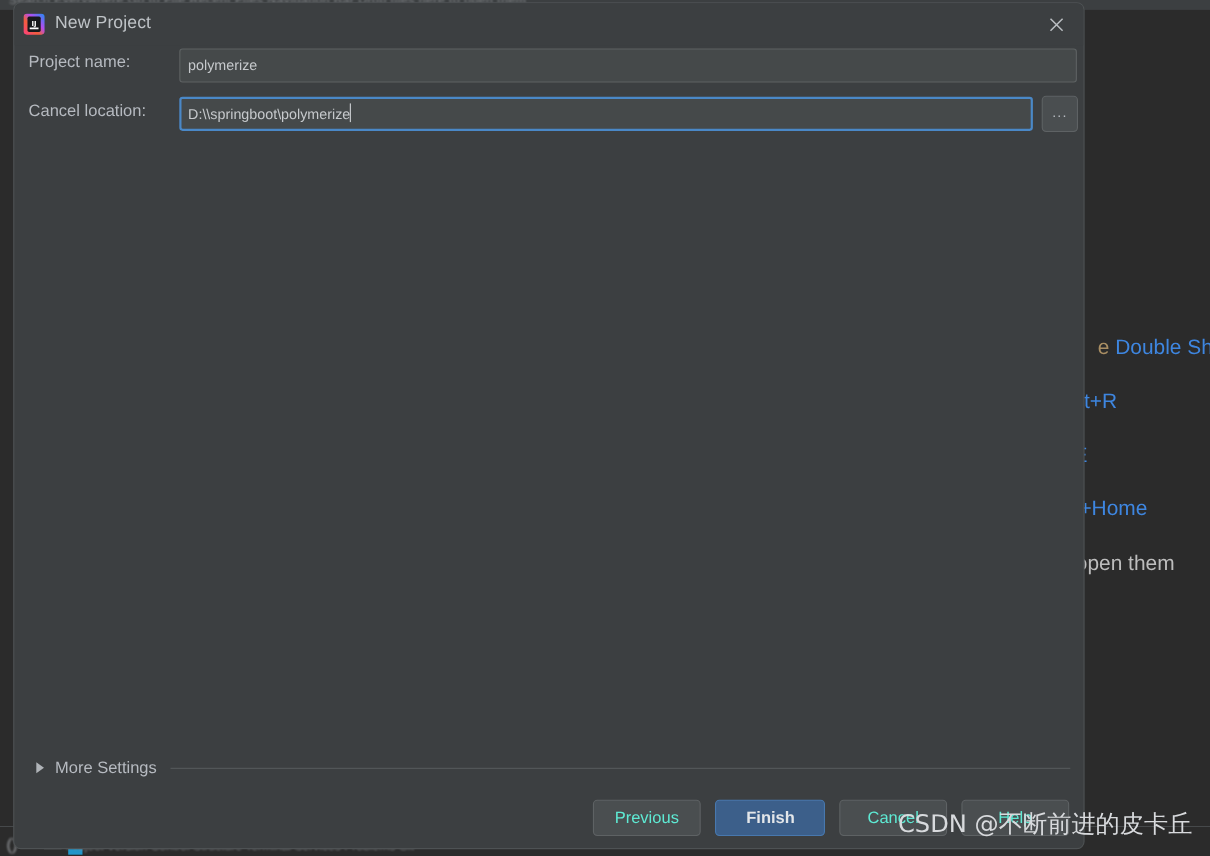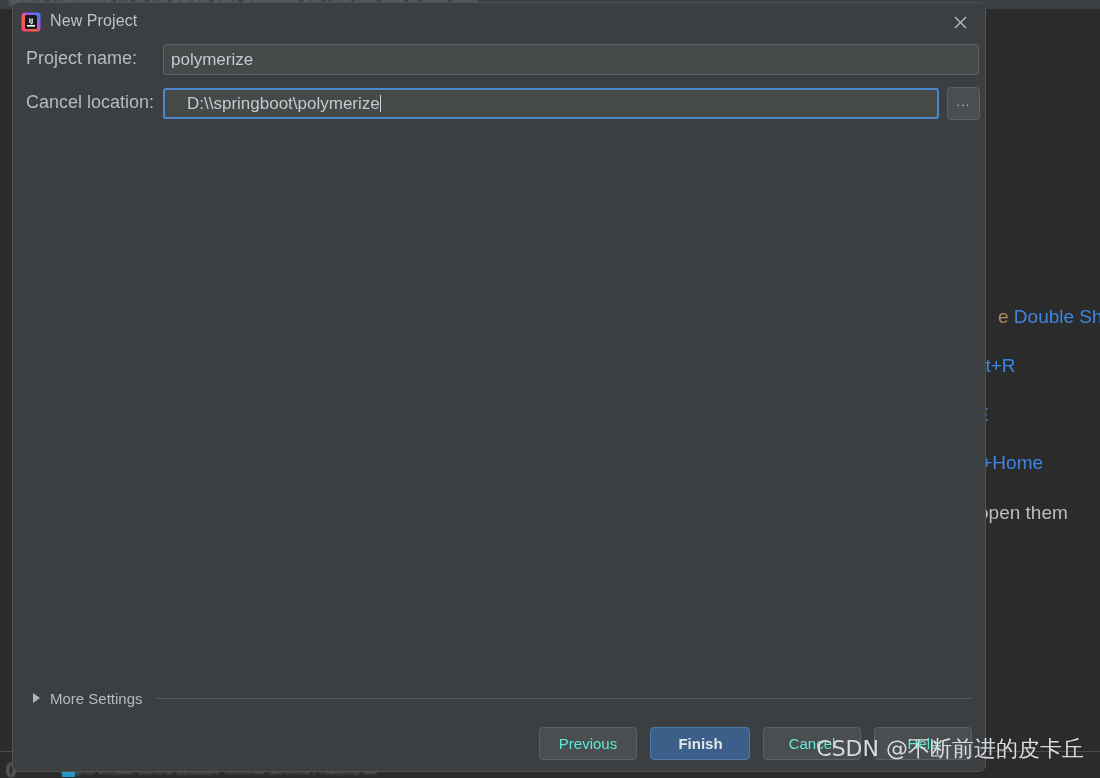--- a/index.html
+++ b/index.html
@@ -175,41 +175,41 @@
   }
   .row {
     position: relative;
     height: 38px;
     margin-bottom: 6px;
   }
   .row .label {
     position: absolute;
     left: 13px;
     top: 7px;
-    font-size: 18px;
+    font-size: 15px;
     color: #b6bac0;
     white-space: nowrap;
   }
   .field {
     position: absolute;
     height: 31px;
     background: #45494a;
     border: 1px solid #5e6263;
     border-radius: 3px;
     color: #c6c9cc;
     font-family: "Liberation Sans", sans-serif;
-    font-size: 17px;
+    font-size: 13px;
     padding: 0 7px;
     line-height: 29px;
     outline: none;
   }
   .field.focused {
     border: 2px solid #4a88c7;
     background: #45494a;
-    padding: 0 22px;
+    padding: 0 6px;
     line-height: 27px;
   }
   #name-row .field { left: 150px; width: 816px; top: 3px; }
   #loc-row .field  { left: 150px; width: 776px; top: 3px; }
   .caret {
     display: inline-block;
     width: 1px;
     height: 17px;
     background: #cfd2d5;
     vertical-align: -3px;

